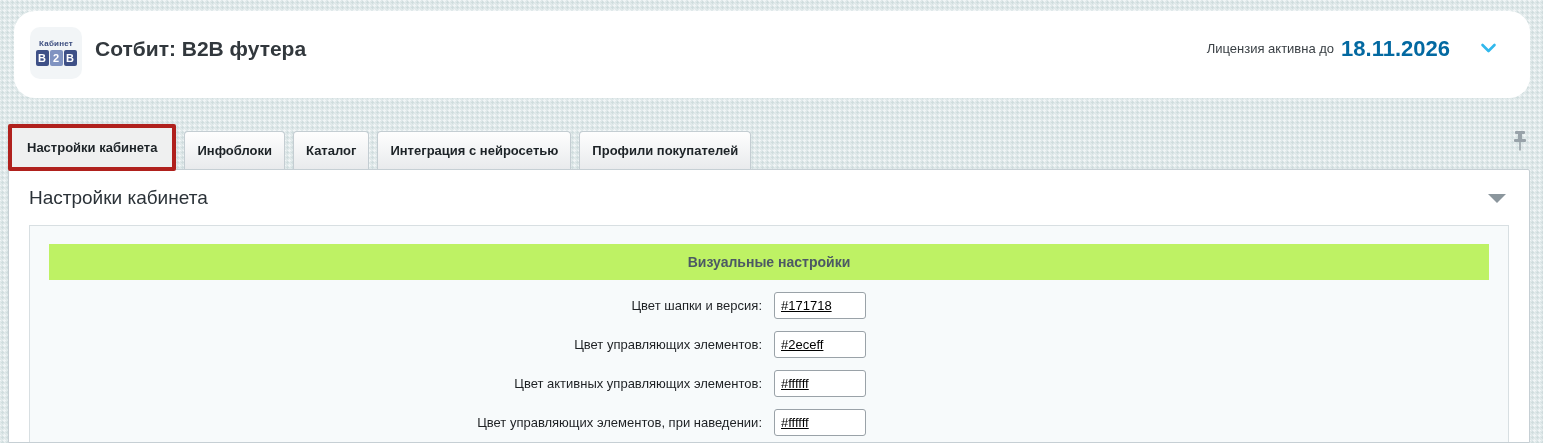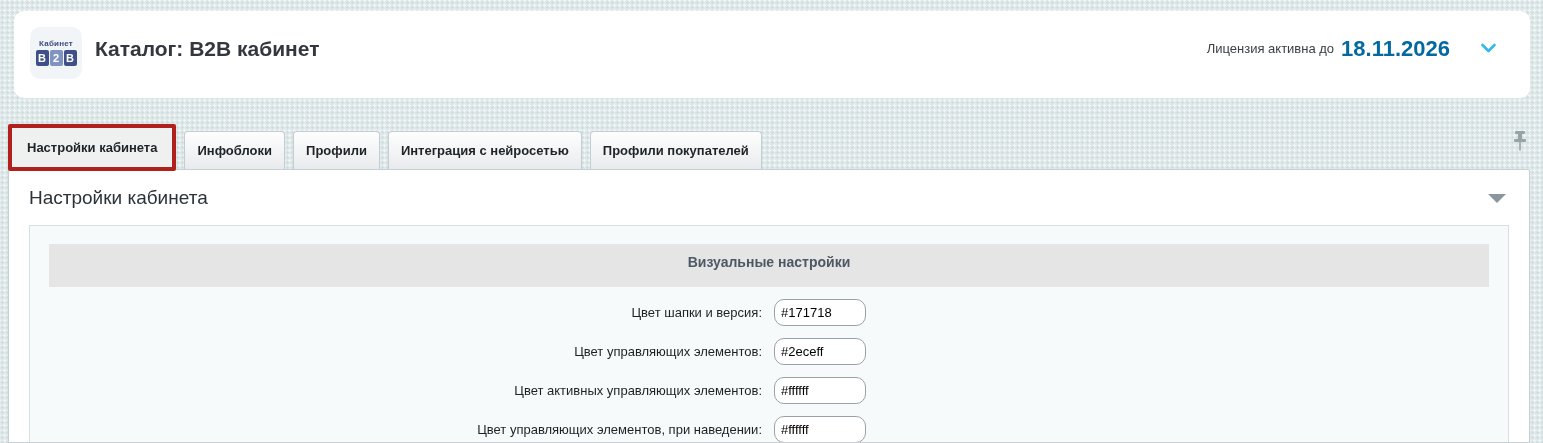--- a/index.html
+++ b/index.html
@@ -11,21 +11,21 @@
     background-image:
       radial-gradient(rgba(175,193,196,.30) 1px, transparent 1.3px),
       radial-gradient(rgba(255,255,255,.55) 1px, transparent 1.3px);
     background-size: 5px 5px;
     background-position: 0 0, 2px 3px;
   }
 
   
   .header-card {
     position: absolute; left: 14px; top: 11px; width: 1516px; height: 87px;
-    background: #ffffff; border-radius: 10px;
+    background: #ffffff; border-radius: 21px;
     display: flex; align-items: center; padding: 0 33px 10px 16px;
   }
   .logo {
     width: 52px; height: 52px; border-radius: 10px; background: #f2f5f7;
     display: flex; flex-direction: column; align-items: center; justify-content: center;
     flex: 0 0 auto; margin-top: 6px;
   }
   .logo-caption { font-size: 8px; font-weight: bold; color: #3c4d7f; letter-spacing: .2px; margin-bottom: 2px; }
   .logo-b2b { display: flex; align-items: center; }
   .logo-b2b span {
@@ -78,66 +78,67 @@
     margin-left: auto; width: 0; height: 0; cursor: pointer;
     border-left: 9px solid transparent; border-right: 9px solid transparent;
     border-top: 9px solid #8b969d;
   }
 
   .inner-box {
     margin: 3px 20px 0 20px; height: 300px;
     border: 1px solid #d8dfe2; background: #f7fafb; padding: 18px 19px;
   }
   .group-bar {
-    height: 43px; line-height: 36px; background: #e5e5e5;
+    height: 36px; line-height: 36px; background: #bef264;
     text-align: center; font-weight: bold; font-size: 14px; color: #4c5964;
   }
   .rows { margin-top: 12px; }
   .row { display: flex; align-items: center; height: 27px; margin-bottom: 12px; }
   .row-label {
     width: 720px; padding-right: 7px; text-align: right;
     font-size: 13px; color: #1e2124; flex: 0 0 auto;
   }
   .row input {
     width: 92px; height: 27px; margin-left: 5px; padding: 11px 6px;
-    border: 1px solid #9aa2a8; border-radius: 10px; background: #fff;
+    border: 1px solid #9aa2a8; border-radius: 3px; background: #fff;
     font-family: "Liberation Sans", sans-serif; font-size: 13px; color: #000;
     outline: none;
+    text-decoration: underline;
   }
 </style>
 </head>
 <body>
 
 <div class="header-card">
   <div class="logo">
     <div class="logo-caption">Кабинет</div>
     <div class="logo-b2b">
       <span class="lb">B</span>
       <span class="l2">2</span>
       <span class="lb">B</span>
     </div>
   </div>
   <div class="header-text">
-    <div class="app-title">Каталог: B2B кабинет</div>
+    <div class="app-title">Сотбит: B2B футера</div>
   </div>
   <div class="license">
     <span class="license-label">Лицензия активна до</span>
     <span class="license-date">18.11.2026</span>
     <span class="license-chevron">
       <svg width="17" height="11" viewBox="0 0 17 11">
         <polyline points="2.5,2 8.5,8 14.5,2" stroke="#31b8ec" stroke-width="2.6" fill="none" stroke-linecap="round" stroke-linejoin="round"></polyline>
       </svg>
     </span>
   </div>
 </div>
 
 <div class="tabs">
   <div class="tab active">Настройки кабинета</div>
   <div class="tab">Инфоблоки</div>
-  <div class="tab">Профили</div>
+  <div class="tab">Каталог</div>
   <div class="tab">Интеграция с нейросетью</div>
   <div class="tab">Профили покупателей</div>
 </div>
 
 <div class="pin">
   <svg width="16" height="22" viewBox="0 0 16 22" fill="#98a2a9">
     <rect x="3" y="0" width="10" height="3" rx="1"></rect>
     <rect x="6" y="2.5" width="4" height="5.5"></rect>
     <rect x="2" y="8" width="12" height="3" rx="1"></rect>
     <rect x="7.2" y="11" width="1.6" height="8.5"></rect>

